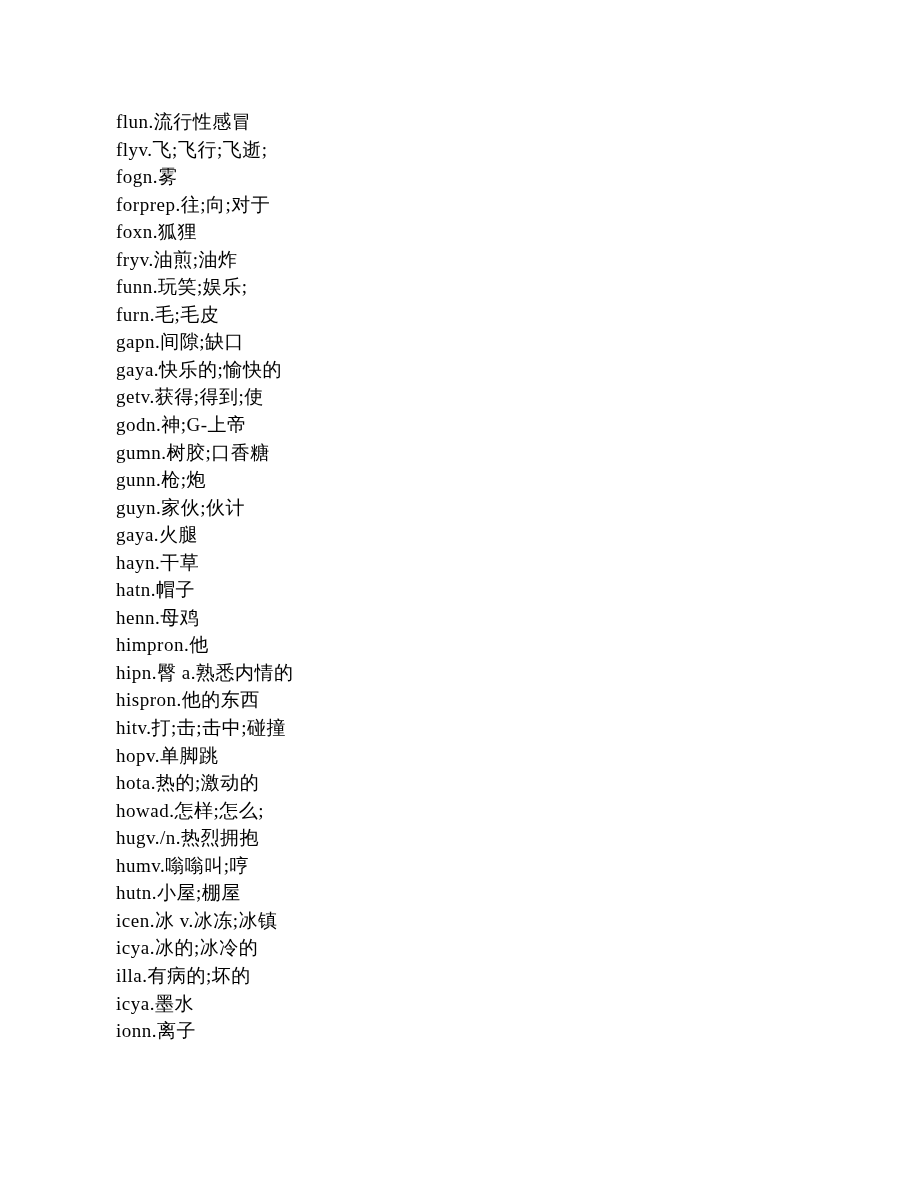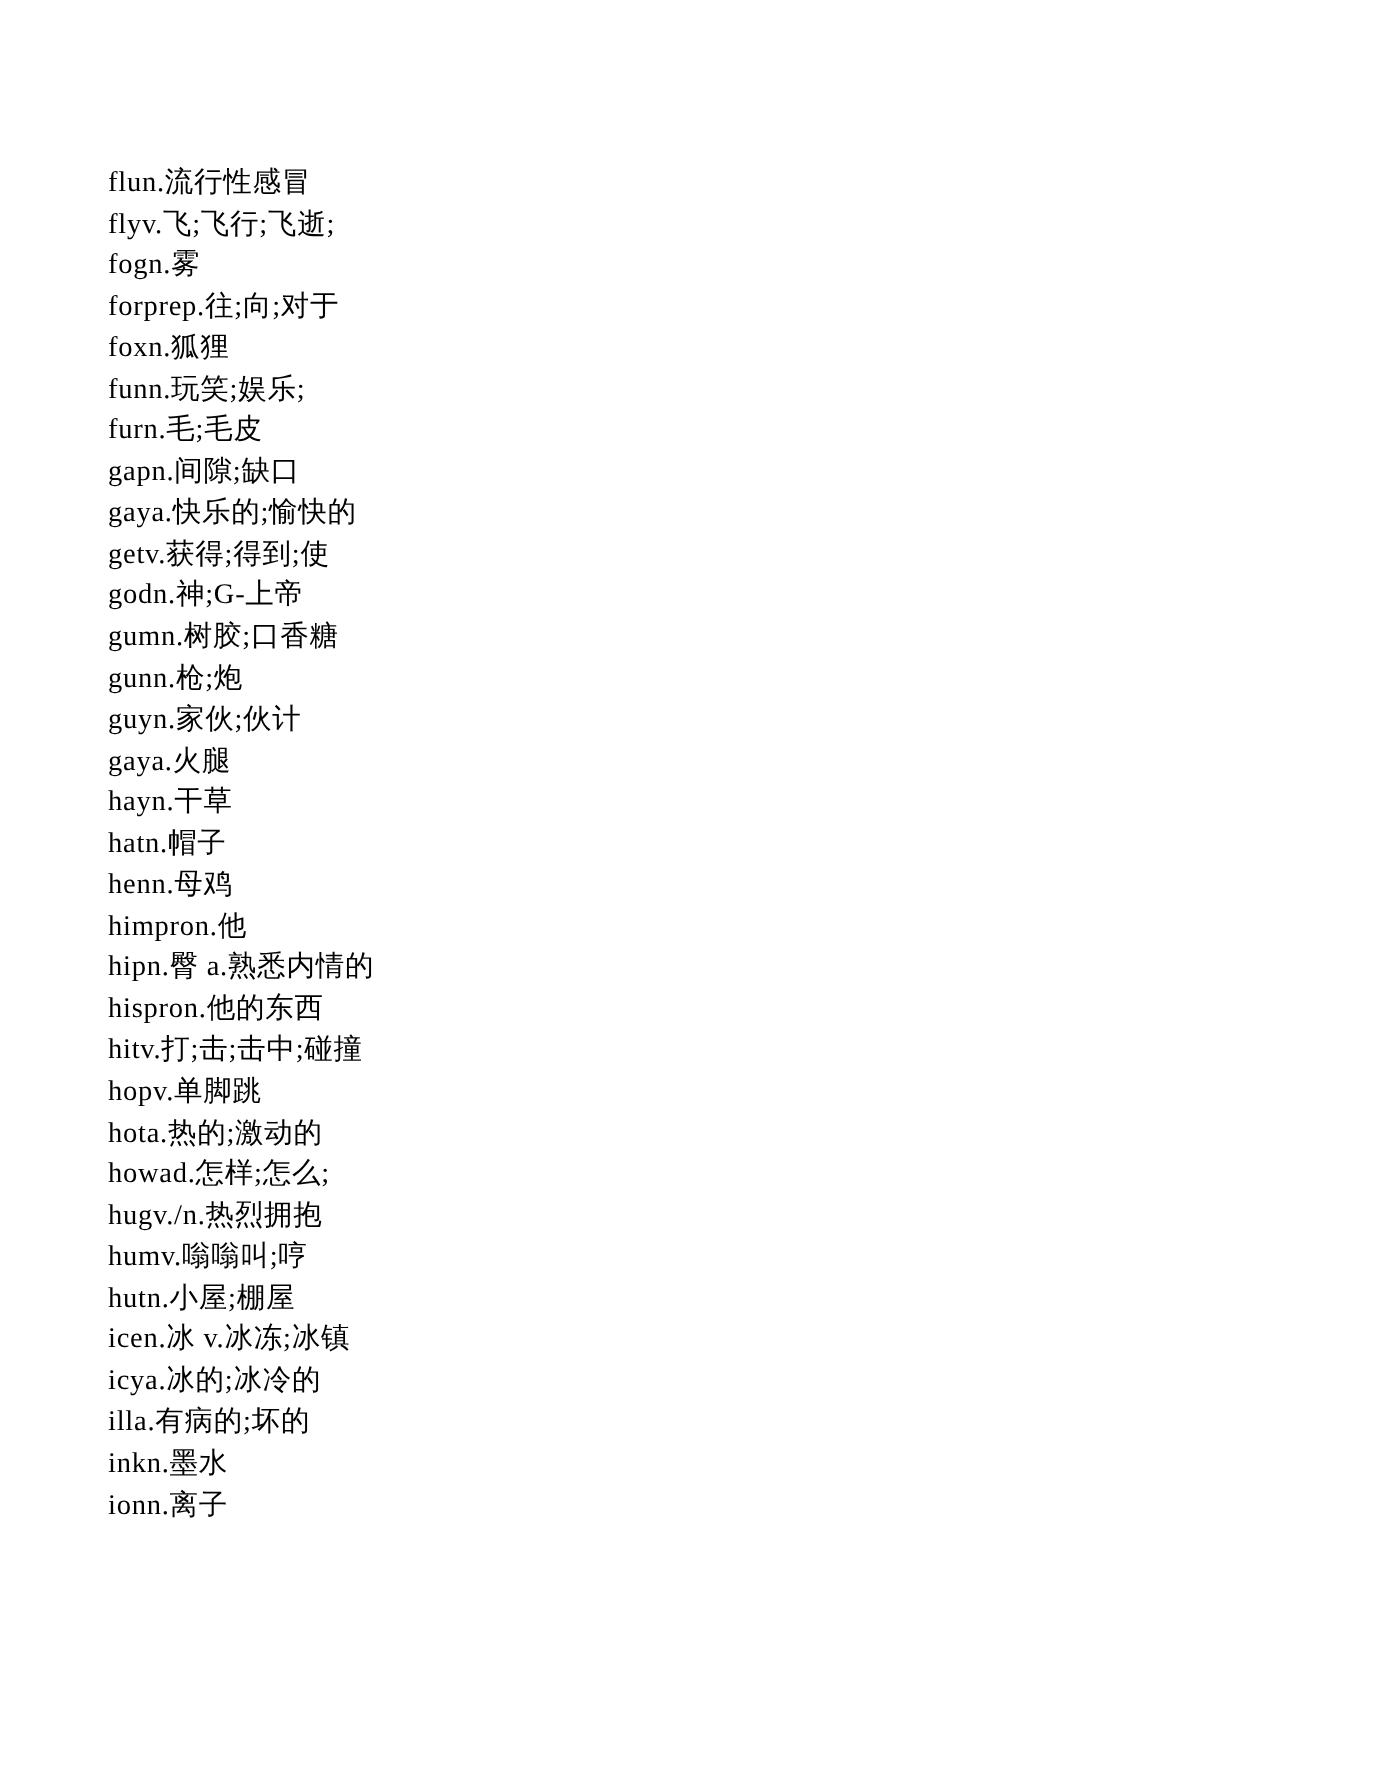--- a/index.html
+++ b/index.html
@@ -7,36 +7,37 @@
     padding: 0;
     background: #fff;
     width: 920px;
     height: 1191px;
     font-family: "SimSun", "NSimSun", "FangSong", "STSong", serif;
     font-size: 19px;
     color: #000;
     line-height: 1.45;
   }
   .page {
-    padding: 108px 0 0 72px;
+    padding: 108px 0 0 116px;
   }
   .entry {
     white-space: pre;
     letter-spacing: 0.5px;
   }
 </style>
 </head>
 <body>
 
 <div class="page">
 <div class="entry">flun.流行性感冒</div>
     <div class="entry">flyv.飞;飞行;飞逝;</div>
     <div class="entry">fogn.雾</div>
     <div class="entry">forprep.往;向;对于</div>
     <div class="entry">foxn.狐狸</div>
+    <div class="entry">fryv.油煎;油炸</div>
     <div class="entry">funn.玩笑;娱乐;</div>
     <div class="entry">furn.毛;毛皮</div>
     <div class="entry">gapn.间隙;缺口</div>
     <div class="entry">gaya.快乐的;愉快的</div>
     <div class="entry">getv.获得;得到;使</div>
     <div class="entry">godn.神;G-上帝</div>
     <div class="entry">gumn.树胶;口香糖</div>
     <div class="entry">gunn.枪;炮</div>
     <div class="entry">guyn.家伙;伙计</div>
     <div class="entry">gaya.火腿</div>
@@ -49,15 +50,15 @@
     <div class="entry">hitv.打;击;击中;碰撞</div>
     <div class="entry">hopv.单脚跳</div>
     <div class="entry">hota.热的;激动的</div>
     <div class="entry">howad.怎样;怎么;</div>
     <div class="entry">hugv./n.热烈拥抱</div>
     <div class="entry">humv.嗡嗡叫;哼</div>
     <div class="entry">hutn.小屋;棚屋</div>
     <div class="entry">icen.冰 v.冰冻;冰镇</div>
     <div class="entry">icya.冰的;冰冷的</div>
     <div class="entry">illa.有病的;坏的</div>
-    <div class="entry">inkn.墨水</div>
+    <div class="entry">icya.墨水</div>
     <div class="entry">ionn.离子</div>
   </div>
 
 </body></html>

